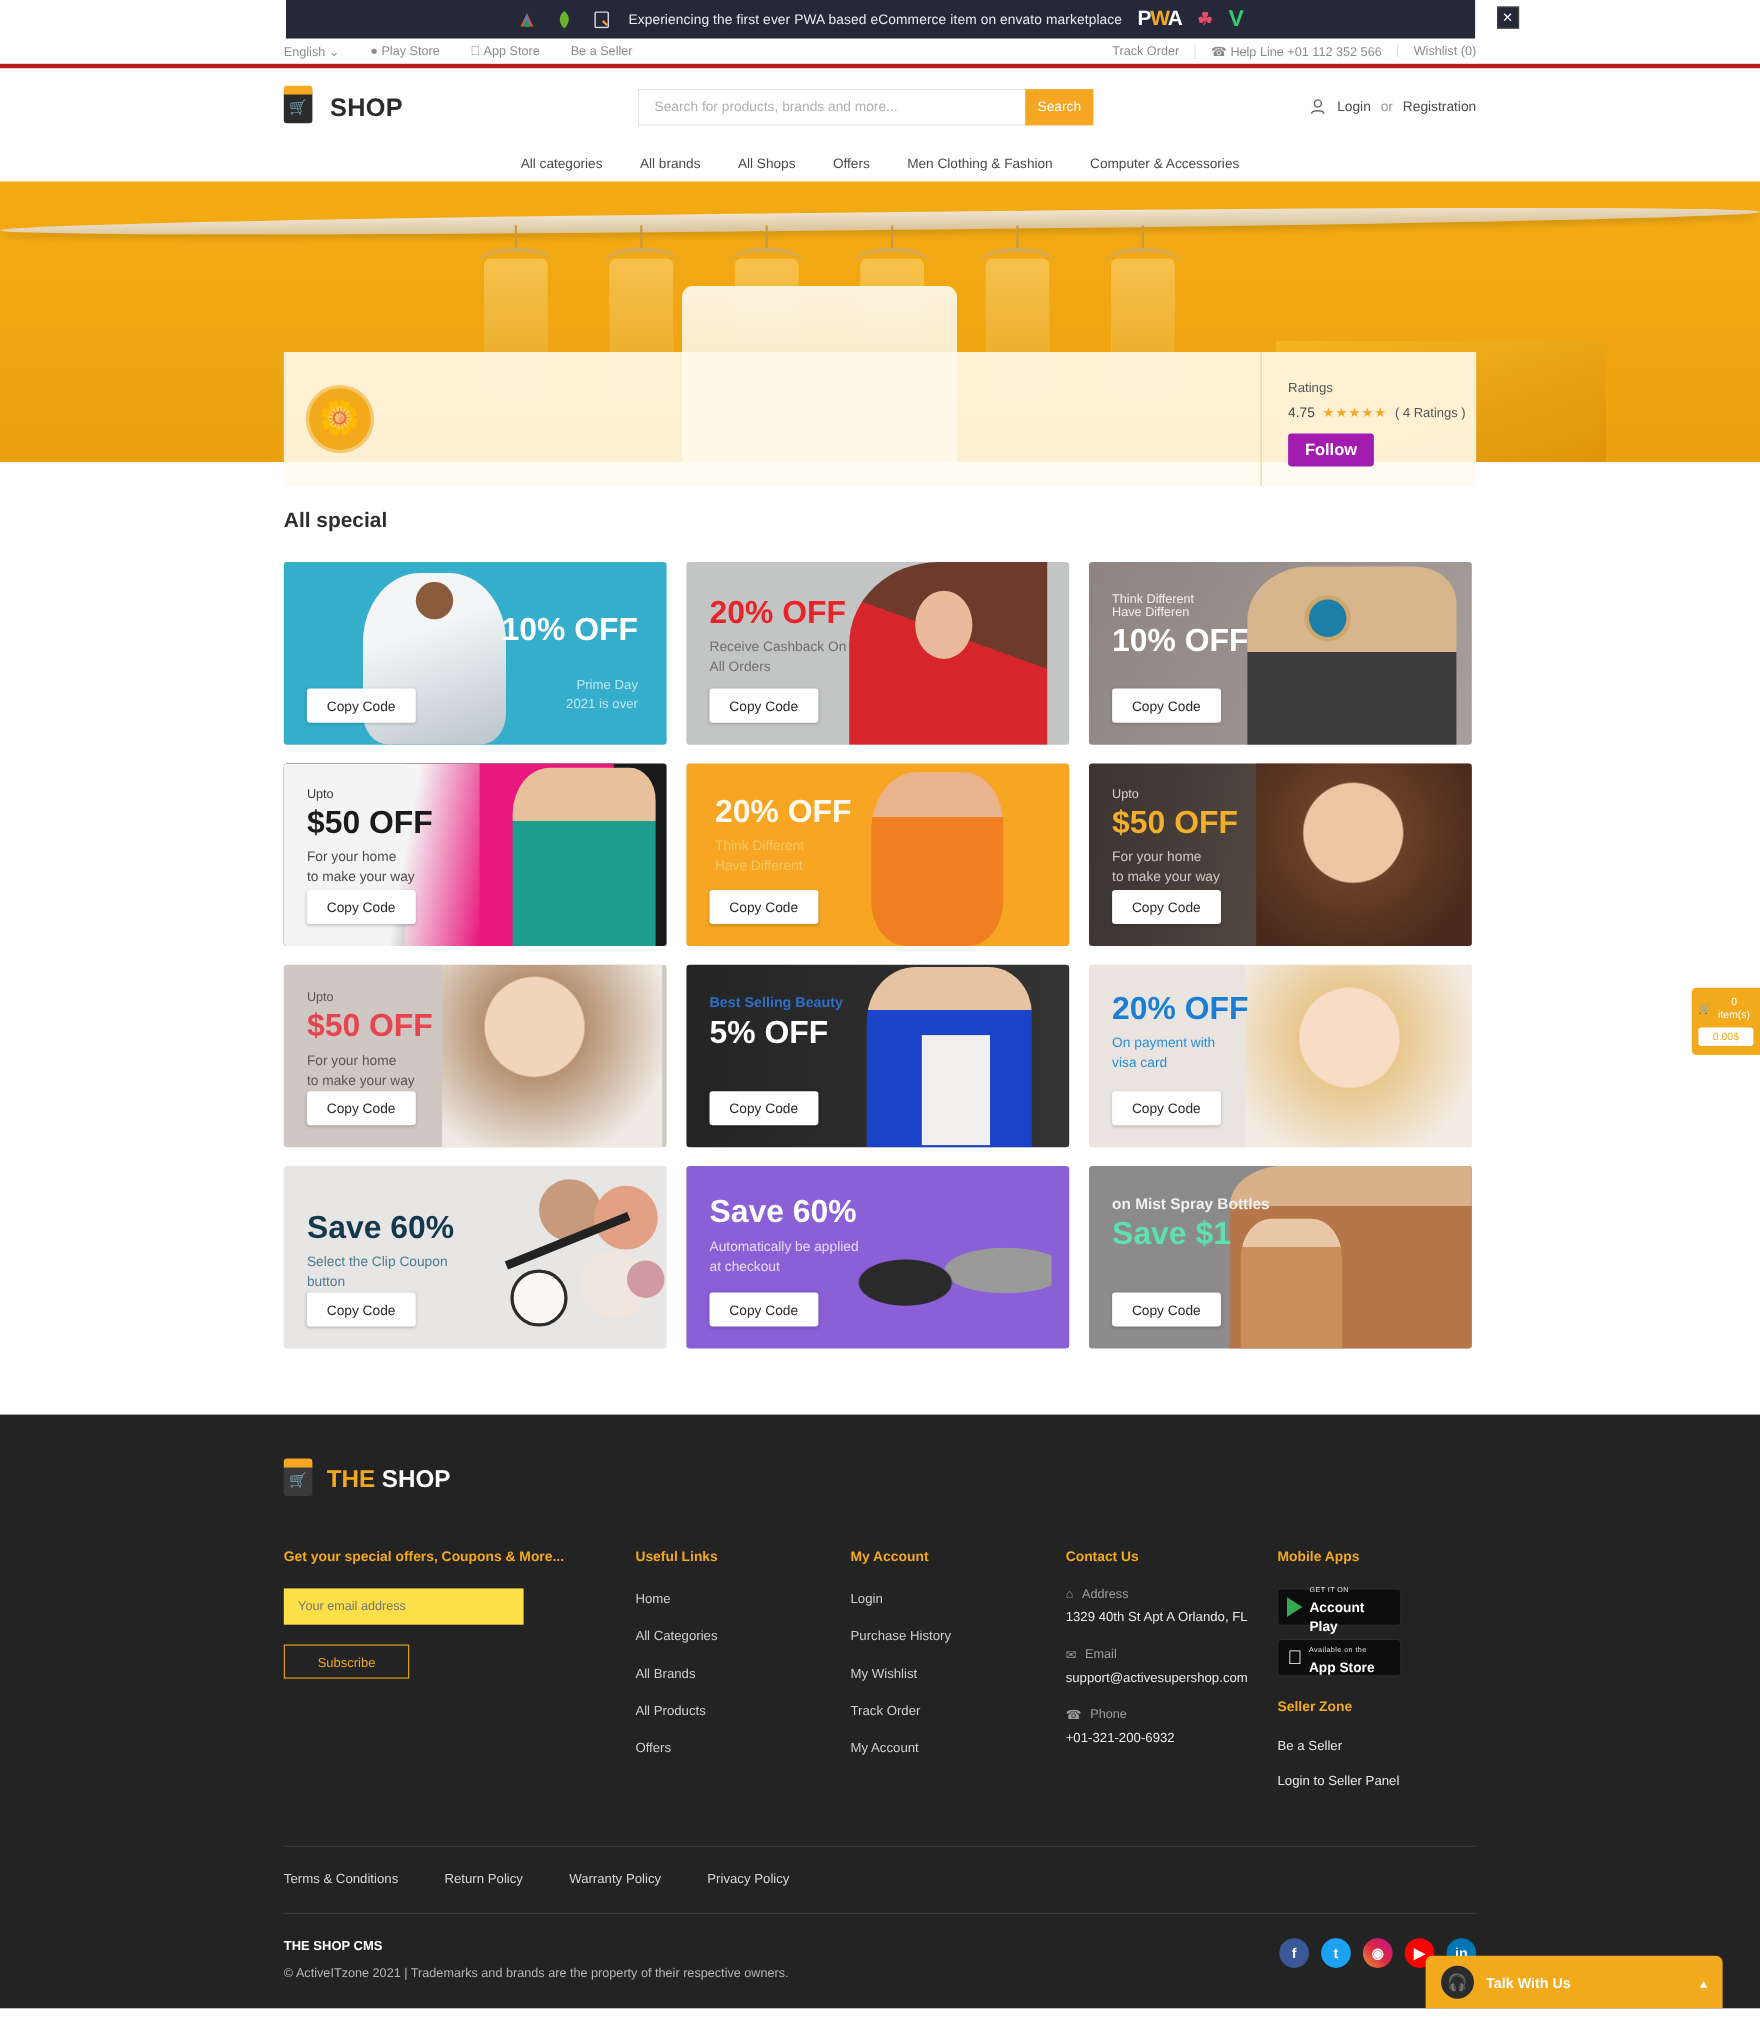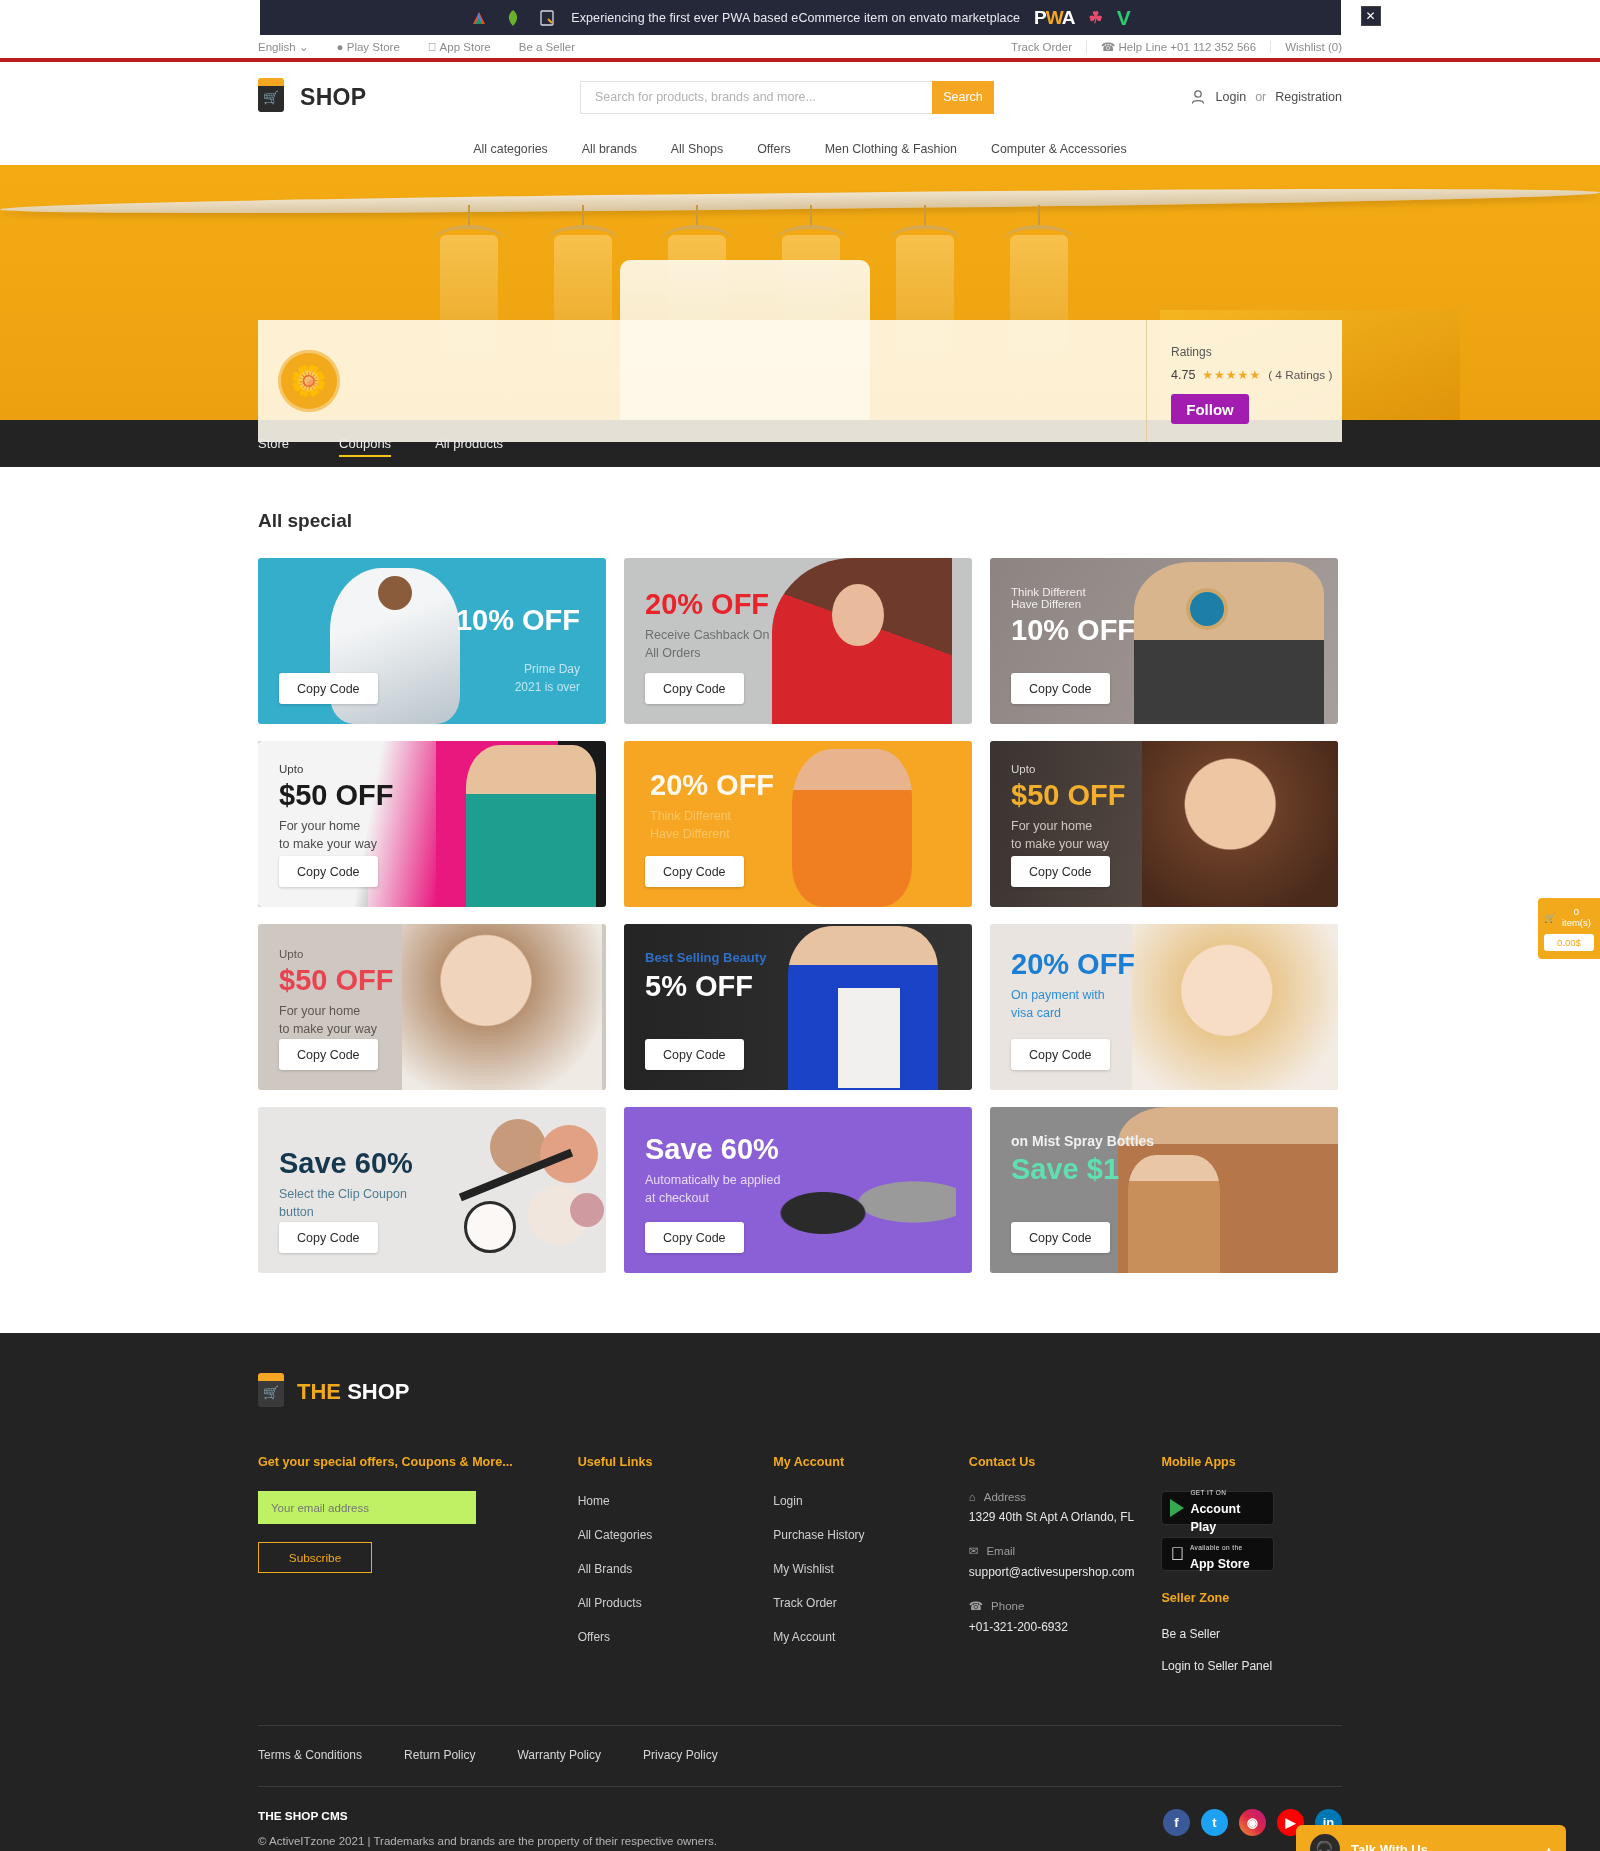--- a/index.html
+++ b/index.html
@@ -300,21 +300,21 @@
   .footer{ background:#232323; color:#cfcfcf; padding:44px 258px 0; }
   .foot-logo{ display:flex; align-items:center; gap:13px; margin-bottom:48px;}
   .foot-logo .logo-bag{ background:#3a3a3a; }
   .foot-logo .txt{ font-size:22px; font-weight:bold; color:#fff; }
   .foot-logo .txt .the{ color:#f2a91c; }
   .foot-cols{ display:flex; gap:12px; }
   .fc-news{ width:310px; }
   .fc-title{ color:#f2a91c; font-size:12.6px; font-weight:bold; margin-bottom:22px;}
   .fc-title.alt{ color:#f2a91c; }
   .newsinput{
-    width:218px;height:33px;border:none;background:#bef264;padding:0 13px;font-size:11.5px;color:#777;
+    width:218px;height:33px;border:none;background:#fde047;padding:0 13px;font-size:11.5px;color:#777;
     outline:none; display:block; margin-bottom:18px;
     font-family:"Liberation Sans", sans-serif;
   }
   .subbtn{
     width:114px;height:31px;background:transparent;border:1px solid #f2a91c;color:#f2a91c;
     font-size:11.8px;cursor:pointer; font-family:"Liberation Sans", sans-serif;
   }
   .fc{ width:185px; }
   .fc ul{ list-style:none; }
   .fc li{ margin-bottom:16px; }
@@ -475,25 +475,20 @@
       <div class="rat-title">Ratings</div>
       <div class="rat-line">
         <span>4.75</span>
         <span class="stars"><span>★★★★</span><span>★</span></span>
         <span class="rat-count">( 4 Ratings )</span>
       </div>
       <button class="follow-btn">Follow</button>
     </div>
   </div>
 
-  <div class="tabbar">
-    <a class="tab">Store</a>
-    <a class="tab active">Coupons</a>
-    <a class="tab">All products</a>
-  </div>
 
   <div class="coupons-section">
     <div class="sec-title">All special</div>
     <div class="grid">
 
       <div class="ccard c1">
         <div class="person"></div>
           <div class="head"></div>
         <div class="txt">
             <div class="big">10% OFF</div>

